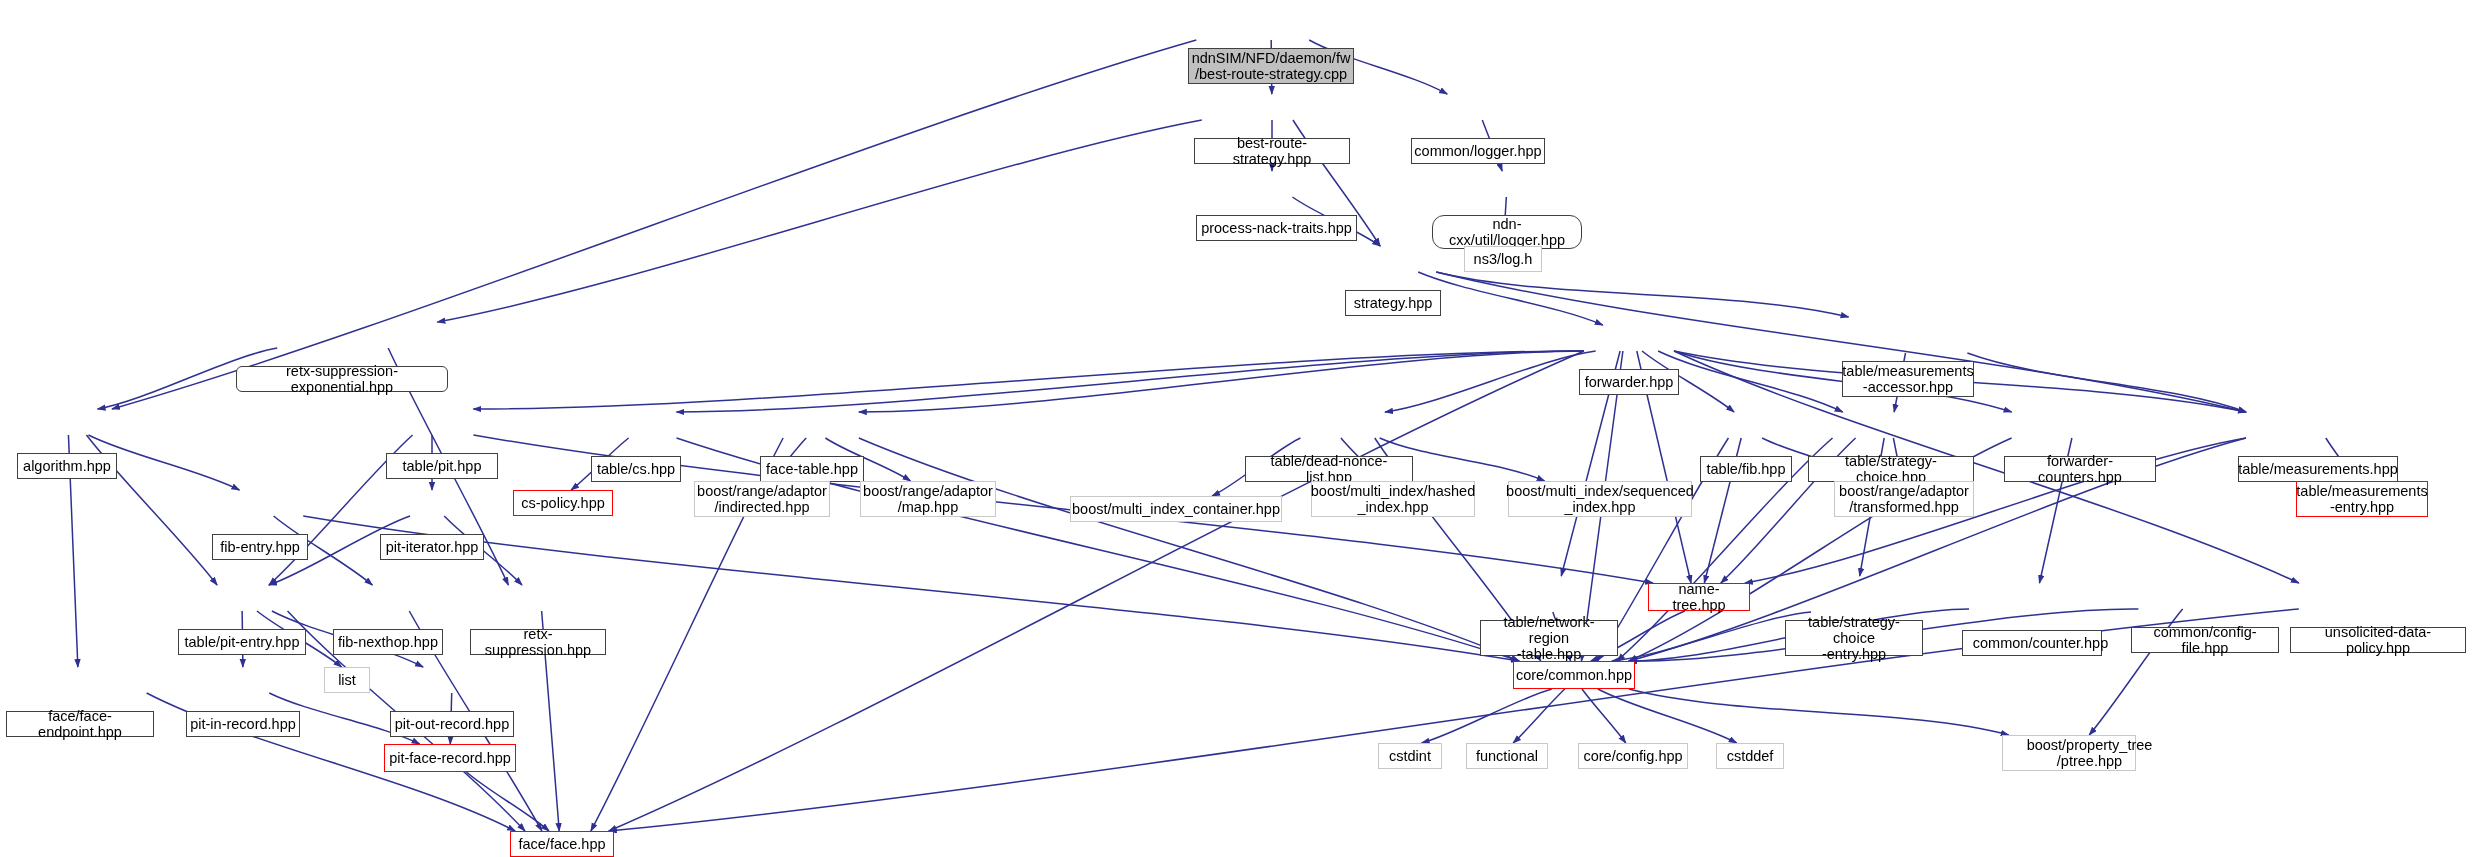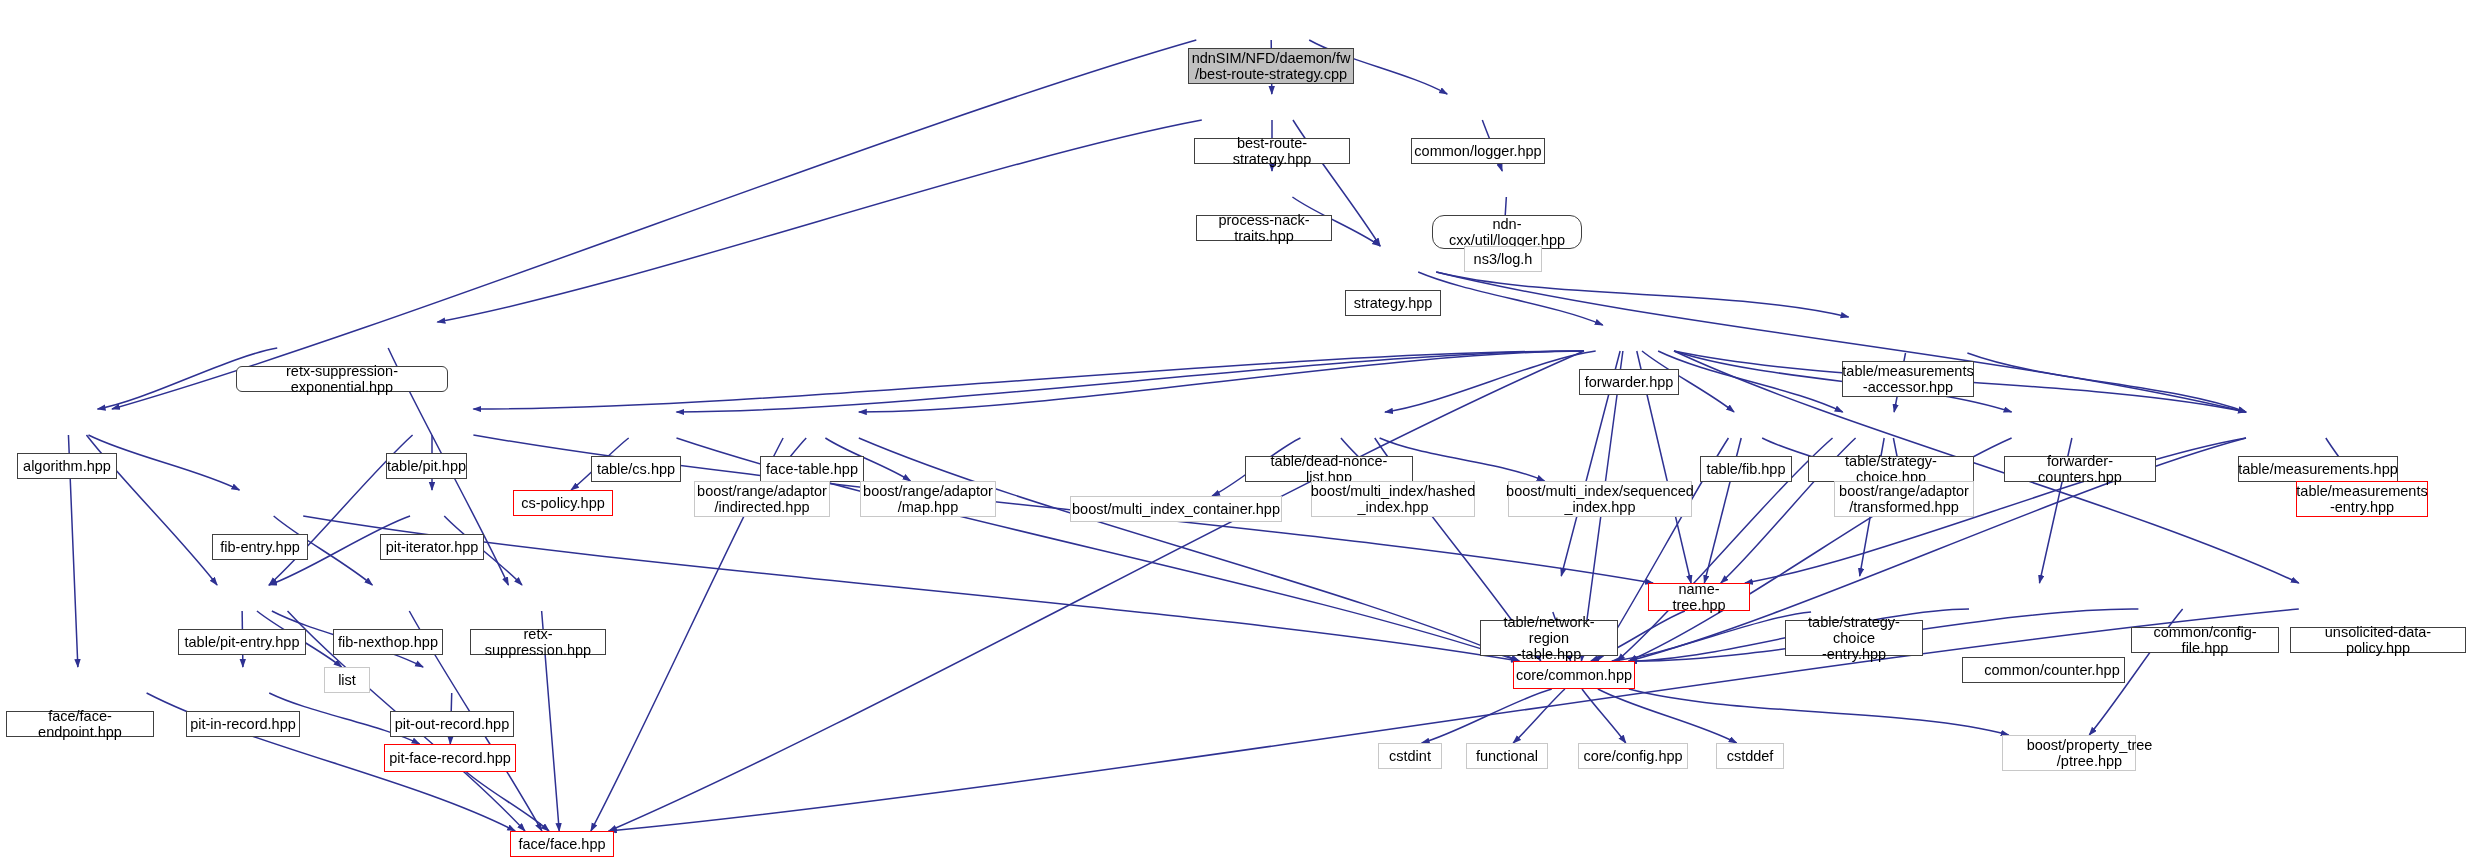--- a/index.html
+++ b/index.html
@@ -128,30 +128,30 @@
         <path d="M1581.9977777777779,689 C1594.0403333333334,705.6052500000001 1613.7463333333333,726.3947499999999 1625.7888888888888,743" fill="none" stroke="#2e3192" stroke-width="1.5" marker-end="url(#arrow)"></path>
         <path d="M1597.8577777777778,689 C1636.04,709.086 1698.52,722.914 1736.7022222222222,743" fill="none" stroke="#2e3192" stroke-width="1.5" marker-end="url(#arrow)"></path>
         <path d="M1628.9,689 C1733.3450000000003,716.37625 1904.255,707.62375 2008.7,735" fill="none" stroke="#2e3192" stroke-width="1.5" marker-end="url(#arrow)"></path>
       </g>
   </svg>
   <div id="node-layer">
       <div class="node b-dark fill-gray" style="left: 1188px; top: 4px; width: 166px; height: 36px;">ndnSIM/NFD/daemon/fw
 /best-route-strategy.cpp</div>
       <div class="node b-dark" style="left: 1194px; top: 94px; width: 156px; height: 26px;">best-route-strategy.hpp</div>
       <div class="node b-dark" style="left: 1411px; top: 94px; width: 134px; height: 26px;">common/logger.hpp</div>
-      <div class="node b-dark" style="left: 1196px; top: 171px; width: 136px; height: 26px;">process-nack-traits.hpp</div>
+      <div class="node b-dark" style="left: 1196px; top: 171px; width: 161px; height: 26px;">process-nack-traits.hpp</div>
       <div class="node b-dark" style="left: 1432px; top: 171px; width: 150px; height: 34px; border-radius: 12px;">ndn-cxx/util/logger.hpp</div>
       <div class="node b-dark" style="left: 1345px; top: 246px; width: 96px; height: 26px;">strategy.hpp</div>
       <div class="node b-light" style="left: 1464px; top: 246px; width: 78px; height: 26px;">ns3/log.h</div>
       <div class="node b-dark" style="left: 1842px; top: 317px; width: 132px; height: 36px;">table/measurements
 -accessor.hpp</div>
       <div class="node b-dark" style="left: 1579px; top: 325px; width: 100px; height: 26px;">forwarder.hpp</div>
       <div class="node b-dark" style="left: 236px; top: 322px; width: 212px; height: 26px; border-radius: 6px;">retx-suppression-exponential.hpp</div>
       <div class="node b-dark" style="left: 17px; top: 409px; width: 100px; height: 26px;">algorithm.hpp</div>
-      <div class="node b-dark" style="left: 386px; top: 409px; width: 81px; height: 26px; text-align: center;">table/pit.hpp</div>
+      <div class="node b-dark" style="left: 386px; top: 409px; width: 112px; height: 26px; text-align: center;">table/pit.hpp</div>
       <div class="node b-dark" style="left: 591px; top: 412px; width: 90px; height: 26px;">table/cs.hpp</div>
       <div class="node b-dark" style="left: 760px; top: 412px; width: 104px; height: 26px;">face-table.hpp</div>
       <div class="node b-dark" style="left: 1245px; top: 412px; width: 168px; height: 26px;">table/dead-nonce-list.hpp</div>
       <div class="node b-dark" style="left: 1700px; top: 412px; width: 92px; height: 26px;">table/fib.hpp</div>
       <div class="node b-dark" style="left: 1808px; top: 412px; width: 166px; height: 26px;">table/strategy-choice.hpp</div>
       <div class="node b-dark" style="left: 2004px; top: 412px; width: 152px; height: 26px;">forwarder-counters.hpp</div>
       <div class="node b-dark" style="left: 2238px; top: 412px; width: 160px; height: 26px;">table/measurements.hpp</div>
       <div class="node b-dark" style="left: 212px; top: 490px; width: 96px; height: 26px;">fib-entry.hpp</div>
       <div class="node b-dark" style="left: 380px; top: 490px; width: 104px; height: 26px;">pit-iterator.hpp</div>
       <div class="node b-red" style="left: 513px; top: 490px; width: 100px; height: 26px;">cs-policy.hpp</div>
@@ -169,21 +169,21 @@
       <div class="node b-red" style="left: 2296px; top: 481px; width: 132px; height: 36px;">table/measurements
 -entry.hpp</div>
       <div class="node b-dark" style="left: 178px; top: 585px; width: 128px; height: 26px;">table/pit-entry.hpp</div>
       <div class="node b-dark" style="left: 333px; top: 585px; width: 110px; height: 26px;">fib-nexthop.hpp</div>
       <div class="node b-dark" style="left: 470px; top: 585px; width: 136px; height: 26px;">retx-suppression.hpp</div>
       <div class="node b-dark" style="left: 1480px; top: 576px; width: 138px; height: 36px;">table/network-region
 -table.hpp</div>
       <div class="node b-red" style="left: 1648px; top: 583px; width: 102px; height: 28px;">name-tree.hpp</div>
       <div class="node b-dark" style="left: 1785px; top: 576px; width: 138px; height: 36px;">table/strategy-choice
 -entry.hpp</div>
-      <div class="node b-dark" style="left: 1962px; top: 613px; width: 163px; height: 26px; padding-left: 20px;">common/counter.hpp</div>
+      <div class="node b-dark" style="left: 1962px; top: 586px; width: 140px; height: 26px; padding-left: 20px;">common/counter.hpp</div>
       <div class="node b-dark" style="left: 2131px; top: 583px; width: 148px; height: 26px;">common/config-file.hpp</div>
       <div class="node b-dark" style="left: 2290px; top: 583px; width: 176px; height: 26px;">unsolicited-data-policy.hpp</div>
       <div class="node b-dark" style="left: 6px; top: 667px; width: 148px; height: 26px;">face/face-endpoint.hpp</div>
       <div class="node b-dark" style="left: 186px; top: 667px; width: 114px; height: 26px;">pit-in-record.hpp</div>
       <div class="node b-light" style="left: 324px; top: 667px; width: 46px; height: 26px;">list</div>
       <div class="node b-dark" style="left: 390px; top: 667px; width: 124px; height: 26px;">pit-out-record.hpp</div>
       <div class="node b-red" style="left: 1513px; top: 661px; width: 122px; height: 28px;">core/common.hpp</div>
       <div class="node b-red" style="left: 384px; top: 744px; width: 132px; height: 28px;">pit-face-record.hpp</div>
       <div class="node b-light" style="left: 1378px; top: 743px; width: 64px; height: 26px;">cstdint</div>
       <div class="node b-light" style="left: 1466px; top: 743px; width: 82px; height: 26px;">functional</div>

